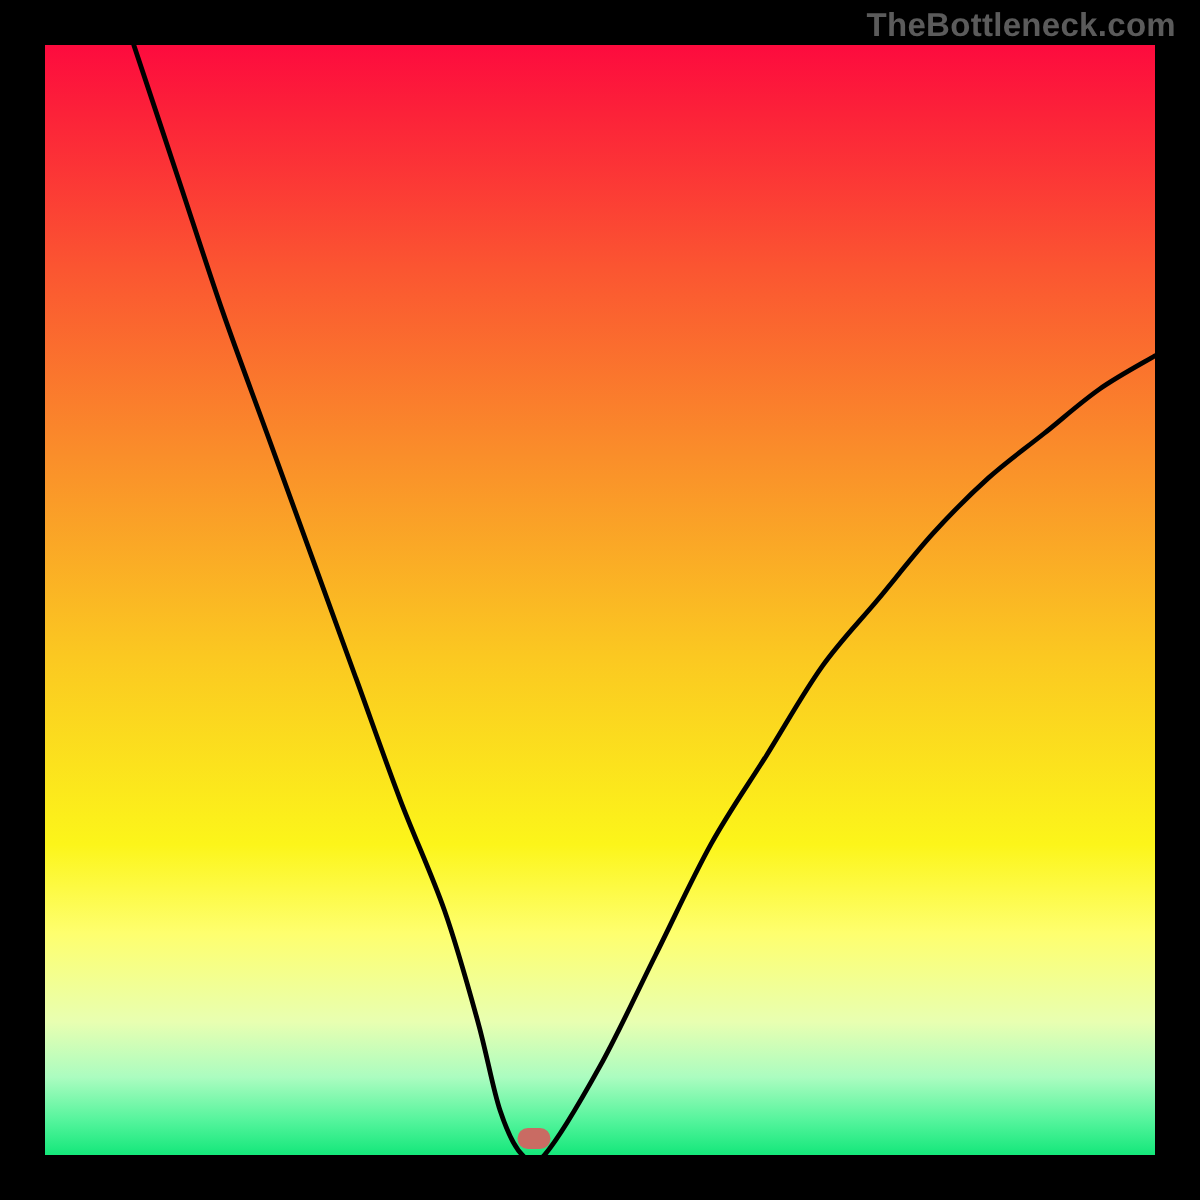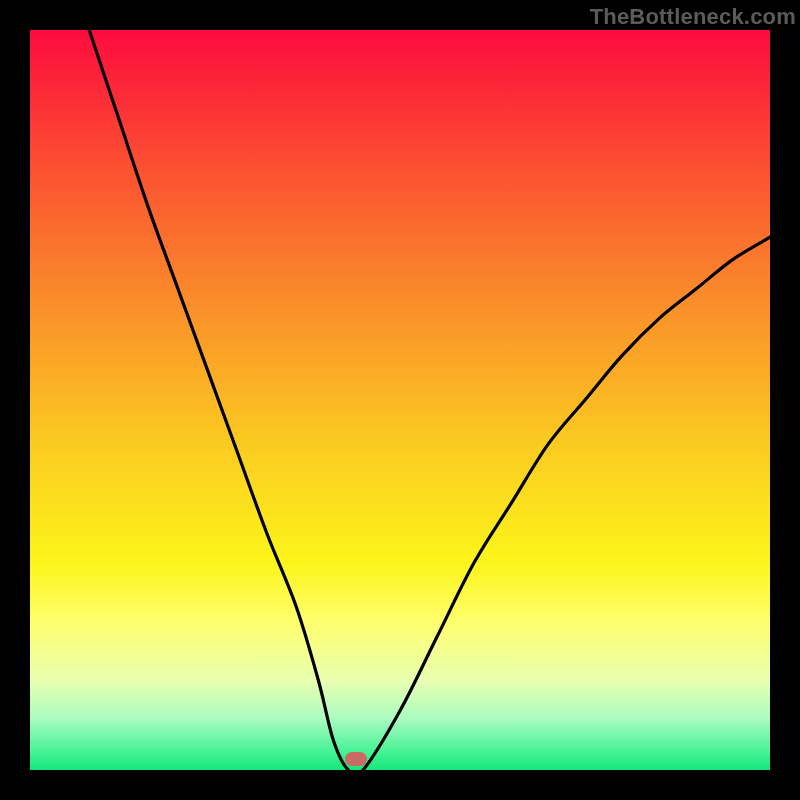--- a/index.html
+++ b/index.html
@@ -13,21 +13,21 @@
   }
   .frame {
     position: relative;
     width: 800px;
     height: 800px;
     background: #000;
   }
   .watermark {
     position: absolute;
     top: 4px;
-    right: 4px;
+    right: 16px;
     color: #5b5b5b;
     font-size: 22px;
     font-weight: 600;
     letter-spacing: 0.2px;
     z-index: 10;
   }
   .plot-area {
     position: absolute;
     left: 30px;
     top: 30px;

